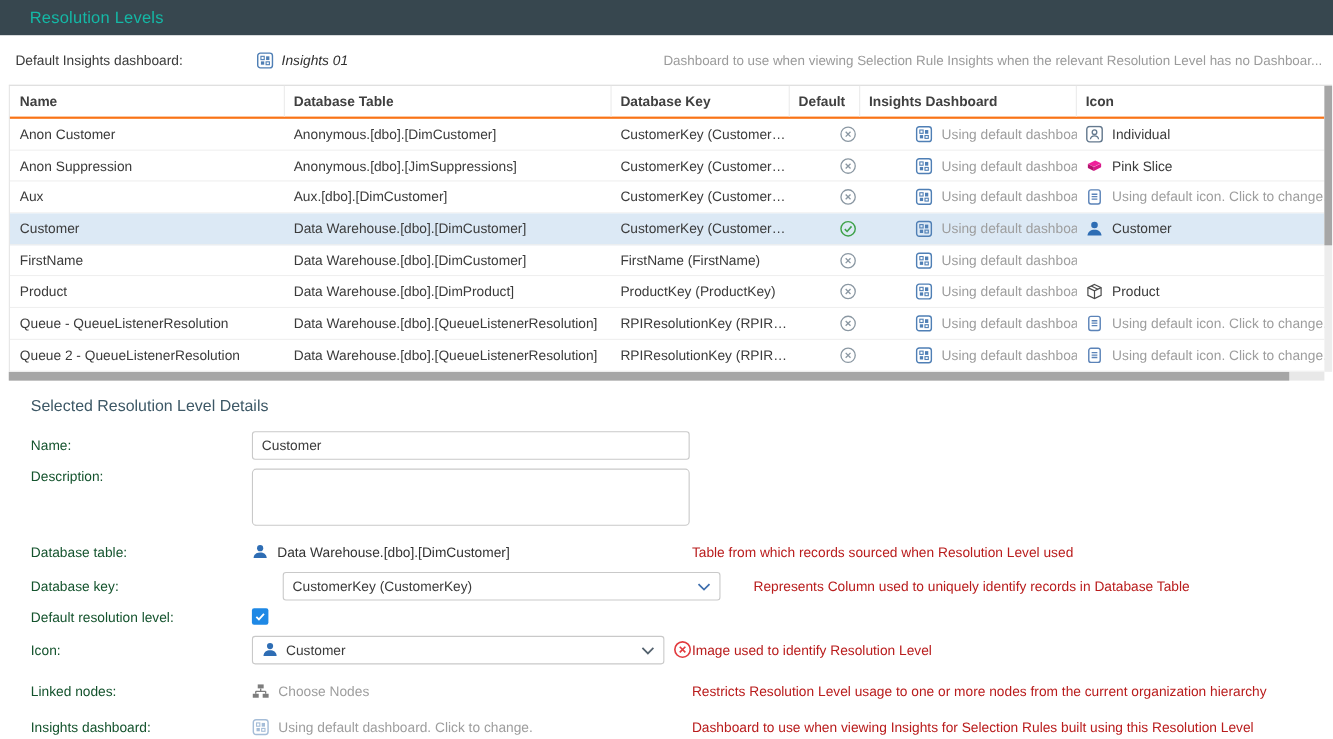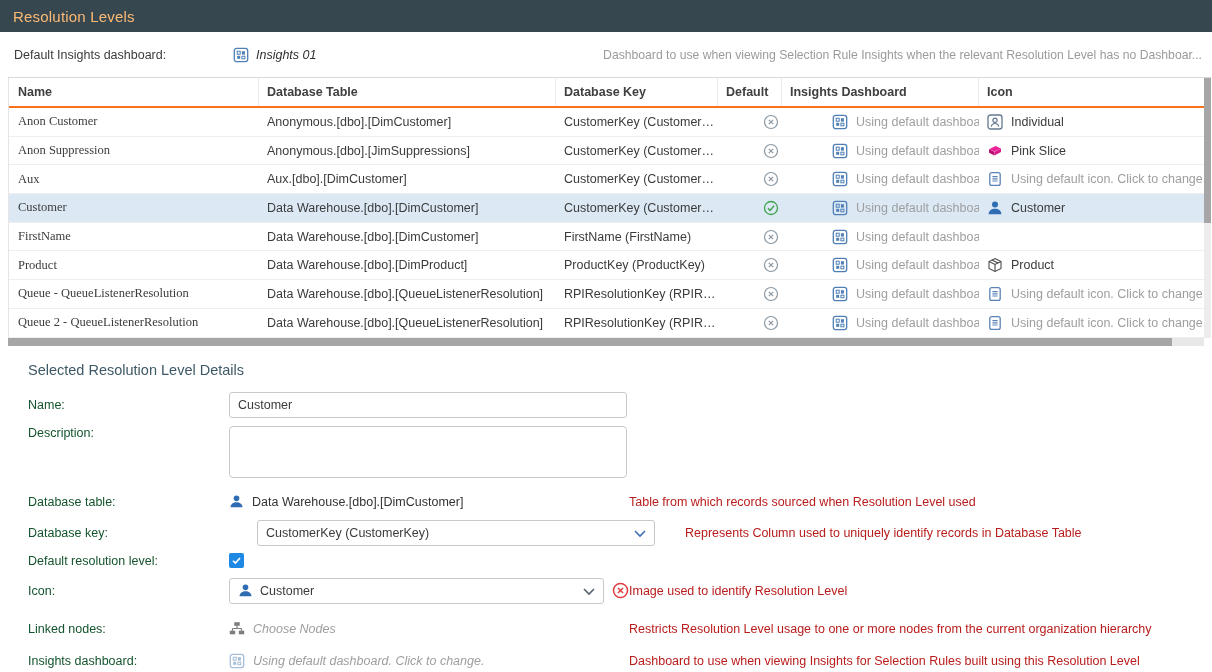--- a/index.html
+++ b/index.html
@@ -4,22 +4,22 @@
 <style>
   * { box-sizing: border-box; margin: 0; padding: 0; }
   html,body { width: 1212px; height: 672px; overflow: hidden; }
   body {
     font-family: "Liberation Sans", sans-serif;
     font-size: 12.5px;
     color: #3b3b3b;
     background: #fff;
   }
   .titlebar {
-    height: 32px; background: #37474f; color: #fdba74;
-    display: flex; align-items: center; padding-left: 13px;
+    height: 32px; background: #37474f; color: #14b8a6;
+    display: flex; align-items: center; padding-left: 27px;
     font-size: 15px; letter-spacing: .2px;
   }
   .default-row {
     height: 45px; display: flex; align-items: center;
     padding: 0 10px 0 14px;
   }
   .default-row .lbl { width: 219px; }
   .dash-picker { display: flex; align-items: center; gap: 7px; cursor: pointer; }
   .dash-picker em { font-style: italic; color: #2f2f2f; }
   .default-hint { margin-left: auto; color: #9b9b9b; font-size: 12.2px; white-space: nowrap; overflow: hidden; }
@@ -27,21 +27,21 @@
   .table-outer { display: flex; margin-left: 8px; width: 1203px; border-top: 1px solid #d9d9d9; }
   .table-main { width: 1196px; border-left: 1px solid #e5e5e5; }
   .thead, .trow { display: grid; grid-template-columns: 250px 297px 162px 64px 197px 1fr; }
   .thead { height: 30px; border-bottom: 2px solid #f97316; font-weight: 700; color: #404040; }
   .thead .hcell { display: flex; align-items: center; padding-left: 8px; border-right: 1px solid #ececec; overflow: hidden; white-space: nowrap; }
   .thead .hcell:first-child { padding-left: 9px; }
   .thead .hcell:last-child { border-right: none; }
   .trow { height: 28.7px; border-bottom: 1px solid #efefef; align-items: center; }
   .trow.selected { background: #dce9f5; }
   .cell { padding-left: 8px; display: flex; align-items: center; gap: 8px; overflow: hidden; white-space: nowrap; height: 100%; }
-  .cell.namecell { padding-left: 9px; font-family: Liberation Serif, serif; }
+  .cell.namecell { padding-left: 9px; }
   .cell.keycell { display: block; line-height: 28.7px; text-overflow: ellipsis; }
   .cell.default-cell { justify-content: flex-end; padding-right: 3px; }
   .cell.dash-cell { padding-left: 50px; color: #9e9e9e; cursor: pointer; }
   .cell svg { flex: 0 0 auto; }
   .muted { color: #9e9e9e; }
 
   .vscroll { width: 7px; background: #ededed; position: relative; }
   .vthumb { position: absolute; top: 0; left: 0; width: 7px; height: 145px; background: #a6a6a6; }
   .hscroll { margin-left: 8px; width: 1196px; height: 8px; background: #e8e8e8; }
   .hthumb { width: 1164px; height: 8px; background: #a6a6a6; }
@@ -71,21 +71,21 @@
     position: relative; width: 398px; height: 26px; border: 1px solid #c9c9c9;
     border-radius: 3px; display: flex; align-items: center; gap: 7px;
     padding: 0 24px 0 8px; background: #fff; cursor: pointer;
   }
   .select .chev { position: absolute; right: 8px; top: 9px; }
   .select.iconsel { width: 375px; }
   .checkbox {
     width: 15px; height: 15px; background: #1e88e5; border-radius: 2px;
     display: flex; align-items: center; justify-content: center; cursor: pointer;
   }
-  .linkctl { display: flex; align-items: center; gap: 8px; color: #9e9e9e; cursor: pointer; font-style: italic; }
+  .linkctl { display: flex; align-items: center; gap: 8px; color: #9e9e9e; cursor: pointer; }
   .dbtable-value { display: flex; align-items: center; gap: 8px; color: #333; }
   .clear-btn { display: flex; align-items: center; cursor: pointer; }
 </style>
 </head>
 <body>
 
 <div class="titlebar">
   <span>Resolution Levels</span>
 </div>
 

